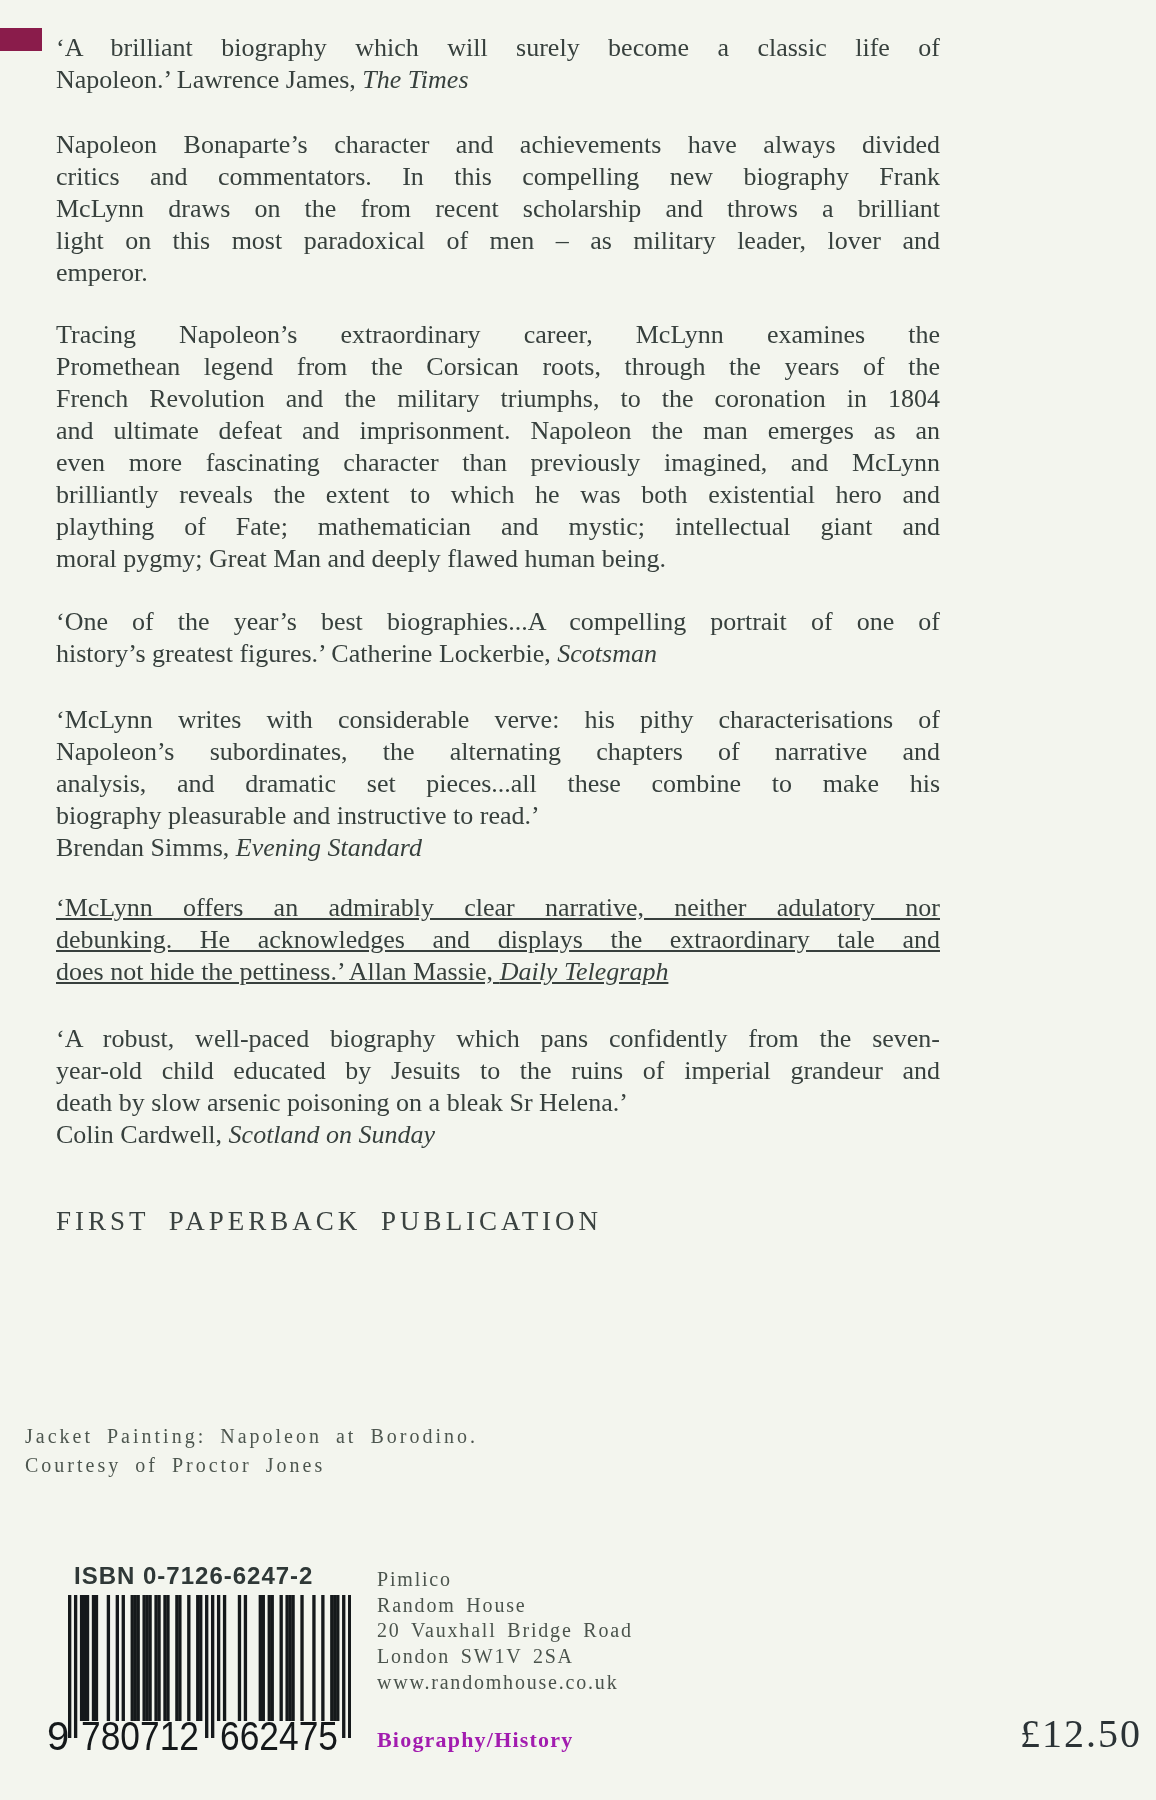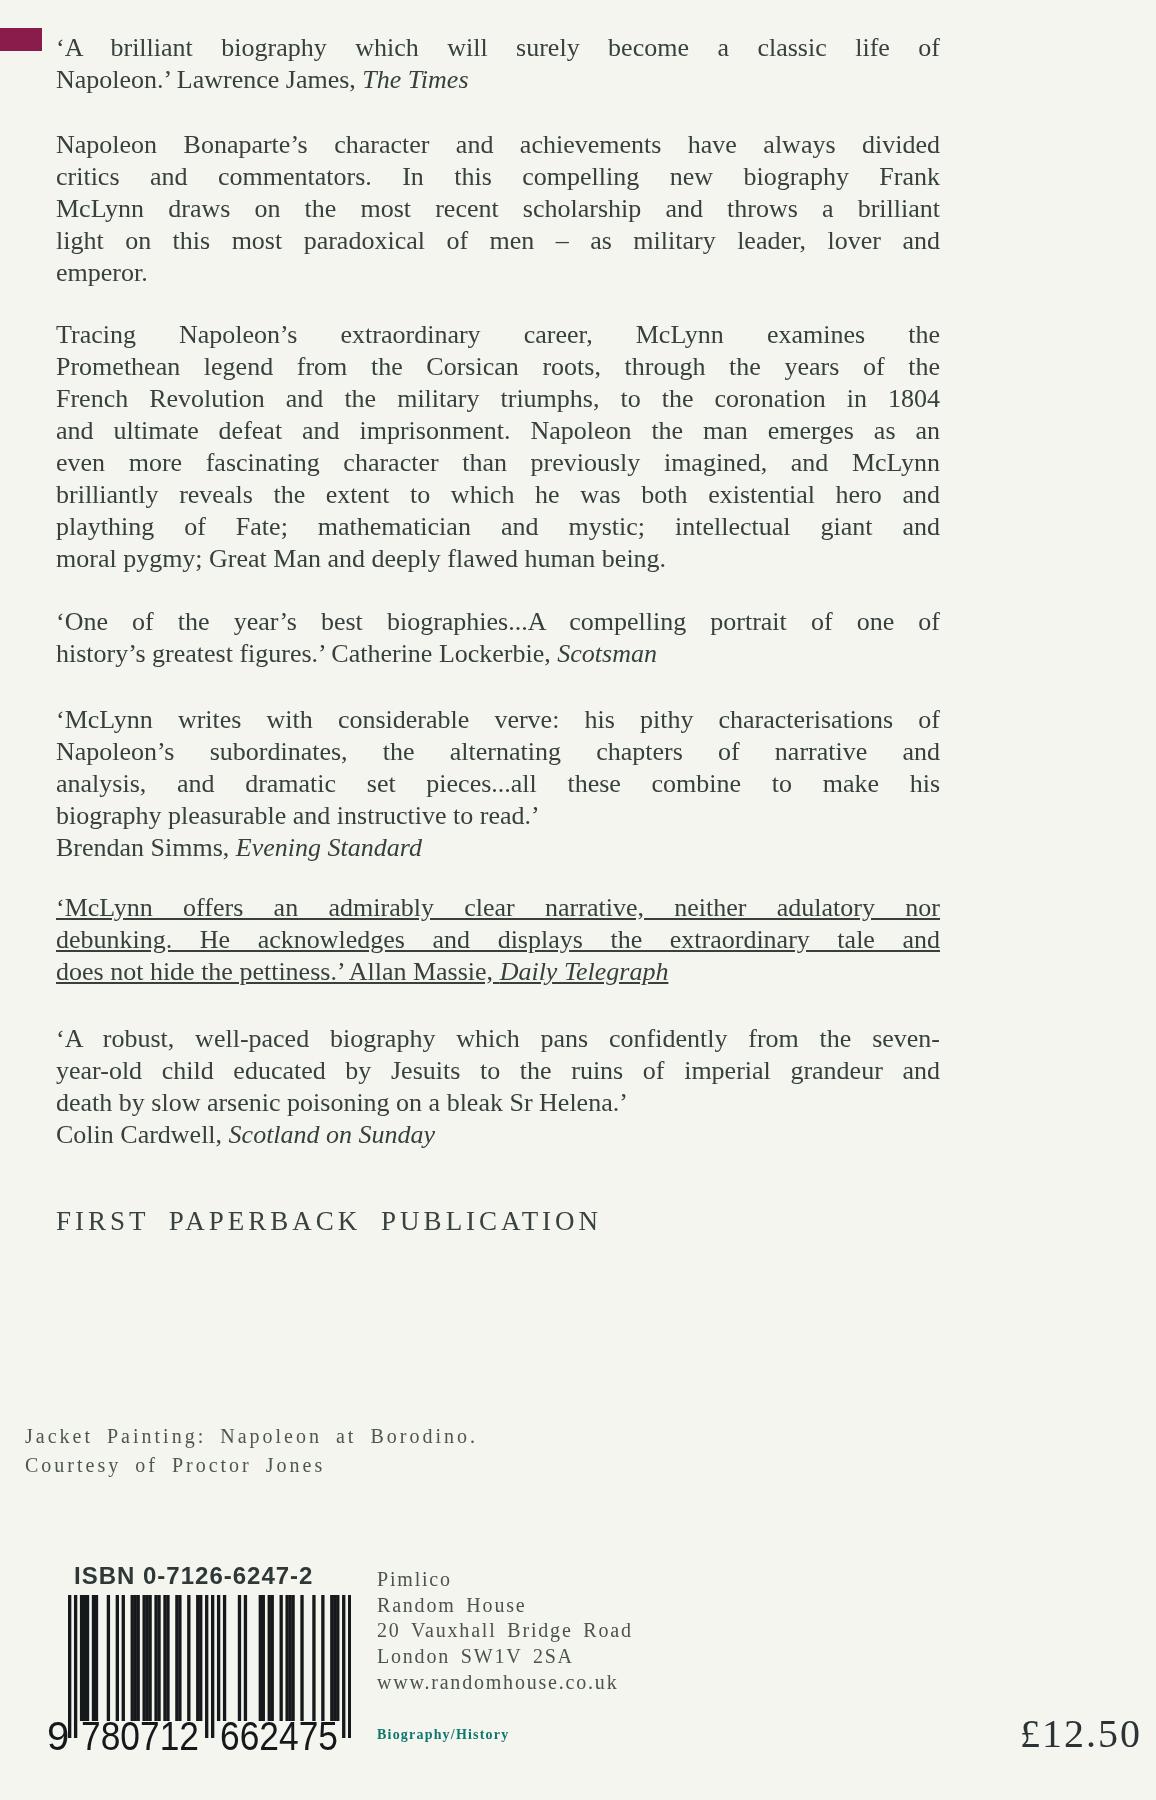--- a/index.html
+++ b/index.html
@@ -42,42 +42,42 @@
     font-size:24px;letter-spacing:1px;color:#2f3837;
   }
   .barcode-svg{position:absolute;left:45px;top:1595px;}
 
   .publisher{
     position:absolute;left:377px;top:1567px;
     font-size:20px;line-height:25.7px;letter-spacing:1.8px;word-spacing:4px;color:#4a534c;
   }
   .category{
     position:absolute;left:377px;top:1727px;
-    font-size:14px;font-weight:bold;letter-spacing:1.2px;color:#0f766e;
+    font-size:22px;font-weight:bold;letter-spacing:1.2px;color:#a21caf;
   }
   .price{
     position:absolute;right:14px;top:1710px;
     font-size:40px;letter-spacing:2px;color:#2b3336;
   }
 </style>
 </head>
 <body>
 
 <div class="cover">
 
   <div class="accent-bar"></div>
 
   <div class="tb" id="top-quote">
       <div class="line"><span>‘A brilliant biography which will surely become a classic life of</span></div>
       <div class="line nj"><span>Napoleon.’ Lawrence James, </span><em>The Times</em></div>
     </div>
   <div class="tb" id="blurb-para-1">
       <div class="line"><span>Napoleon Bonaparte’s character and achievements have always divided</span></div>
       <div class="line"><span>critics and commentators. In this compelling new biography Frank</span></div>
-      <div class="line"><span>McLynn draws on the most recent scholarship and throws a brilliant</span></div>
+      <div class="line"><span>McLynn draws on the from recent scholarship and throws a brilliant</span></div>
       <div class="line"><span>light on this most paradoxical of men – as military leader, lover and</span></div>
       <div class="line nj"><span>emperor.</span></div>
     </div>
   <div class="tb" id="blurb-para-2">
       <div class="line"><span>Tracing Napoleon’s extraordinary career, McLynn examines the</span></div>
       <div class="line"><span>Promethean legend from the Corsican roots, through the years of the</span></div>
       <div class="line"><span>French Revolution and the military triumphs, to the coronation in 1804</span></div>
       <div class="line"><span>and ultimate defeat and imprisonment. Napoleon the man emerges as an</span></div>
       <div class="line"><span>even more fascinating character than previously imagined, and McLynn</span></div>
       <div class="line"><span>brilliantly reveals the extent to which he was both existential hero and</span></div>

